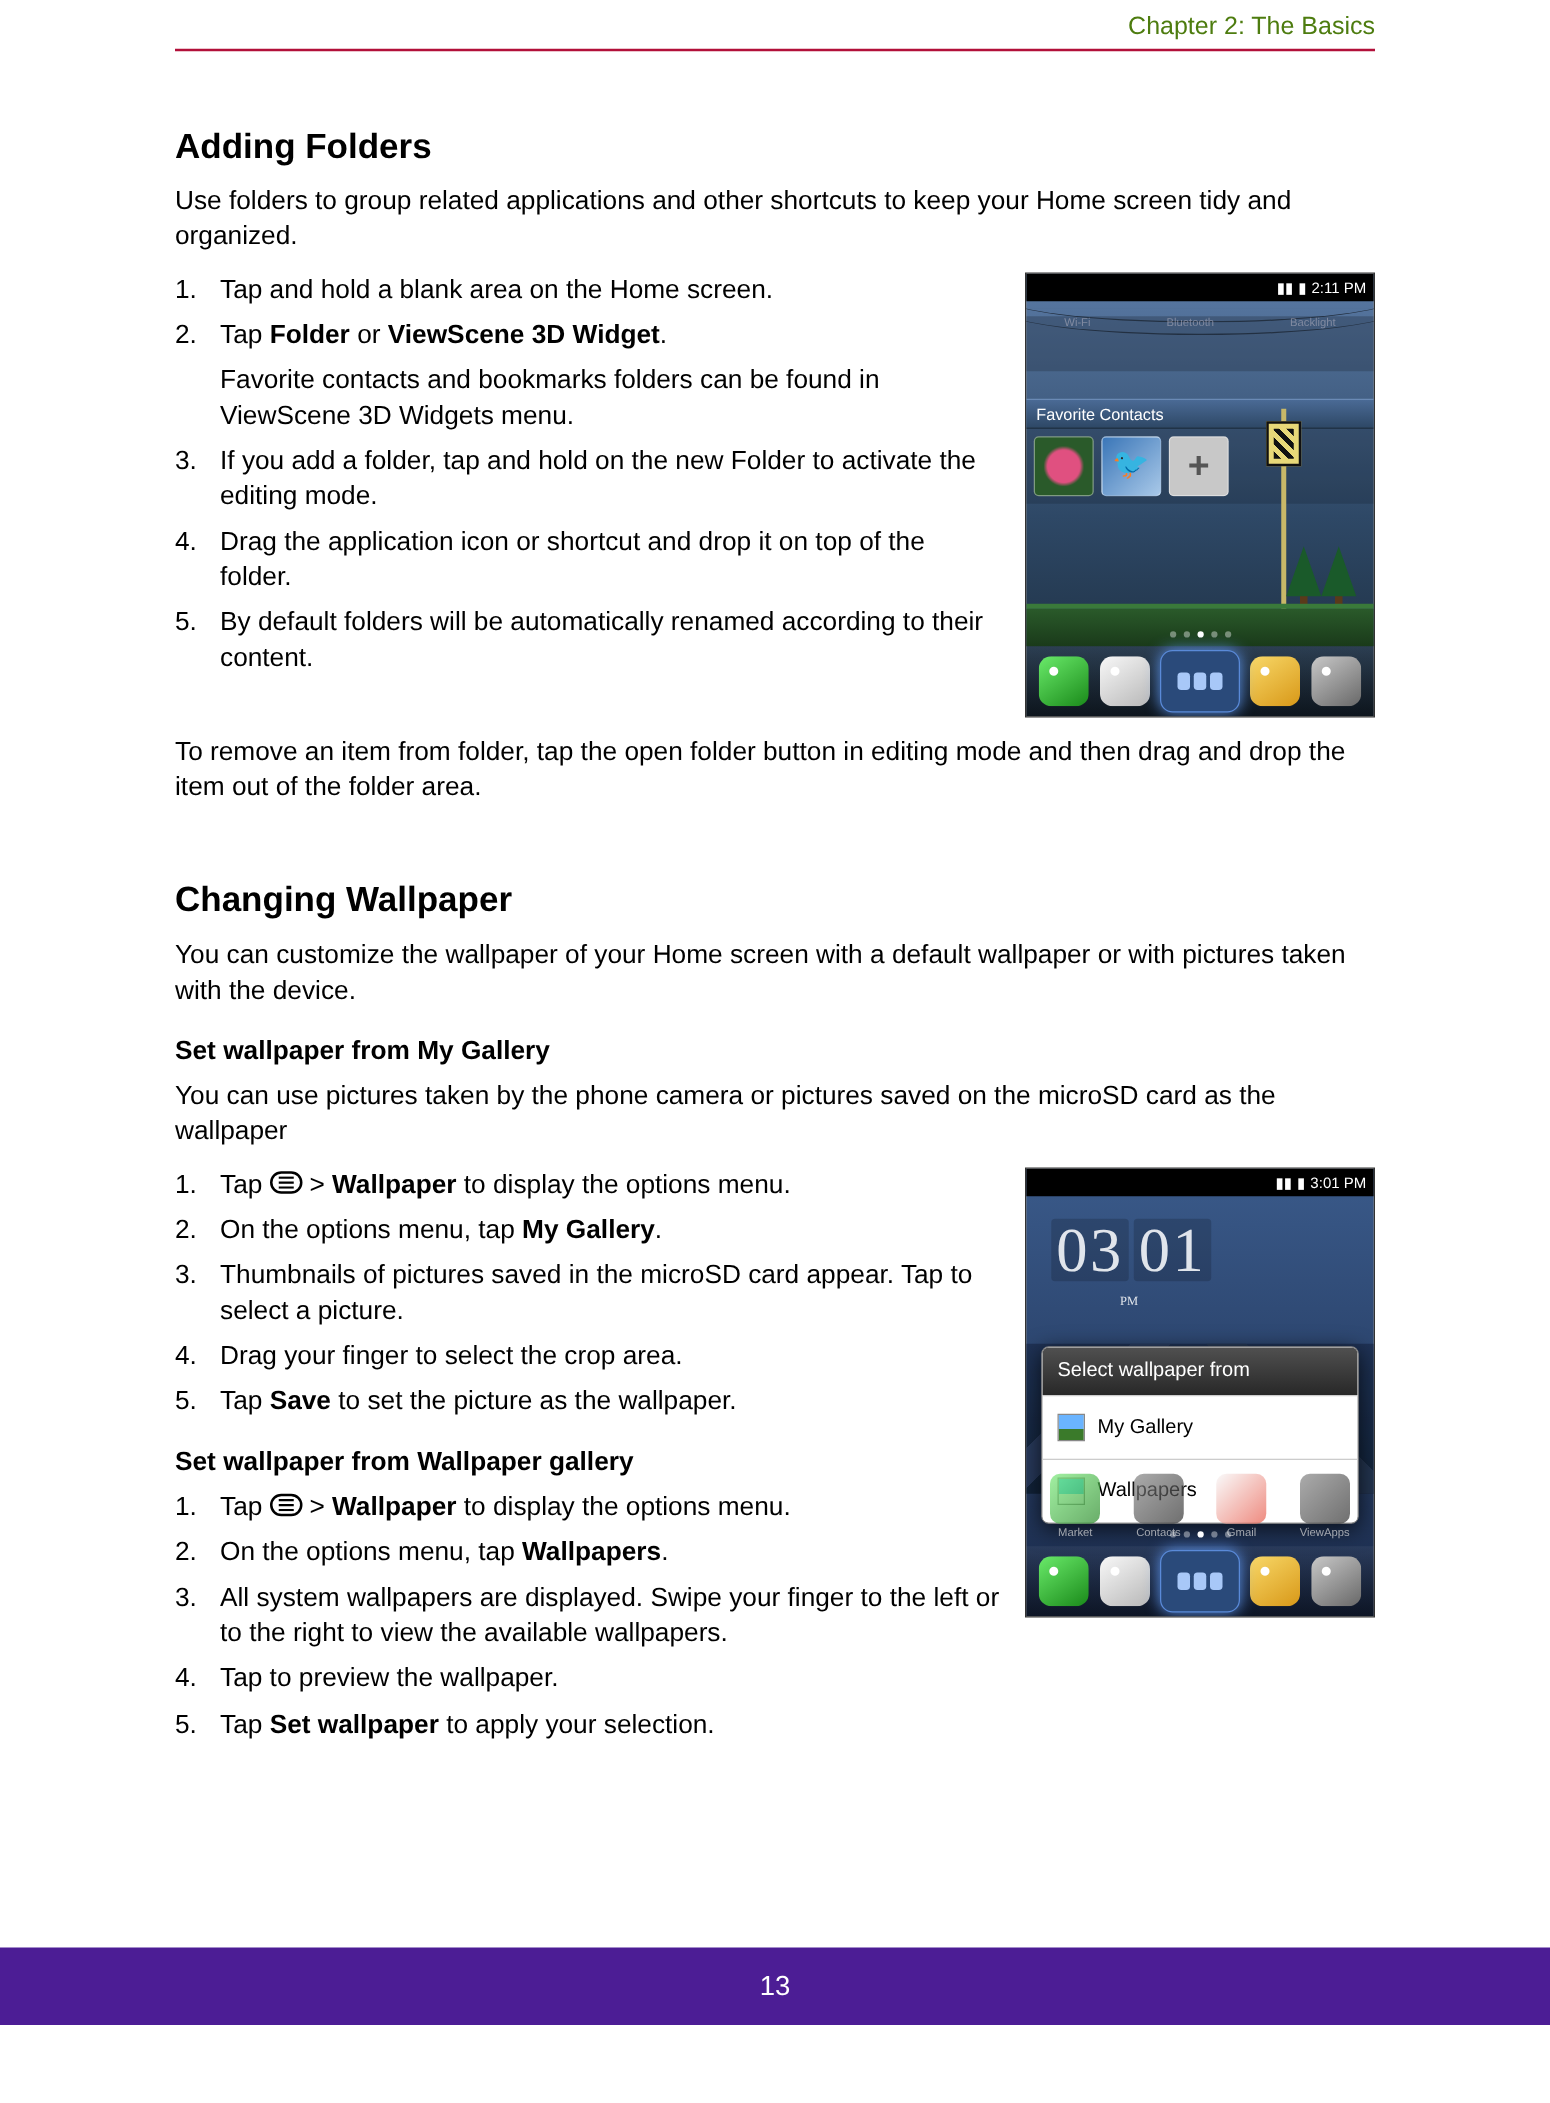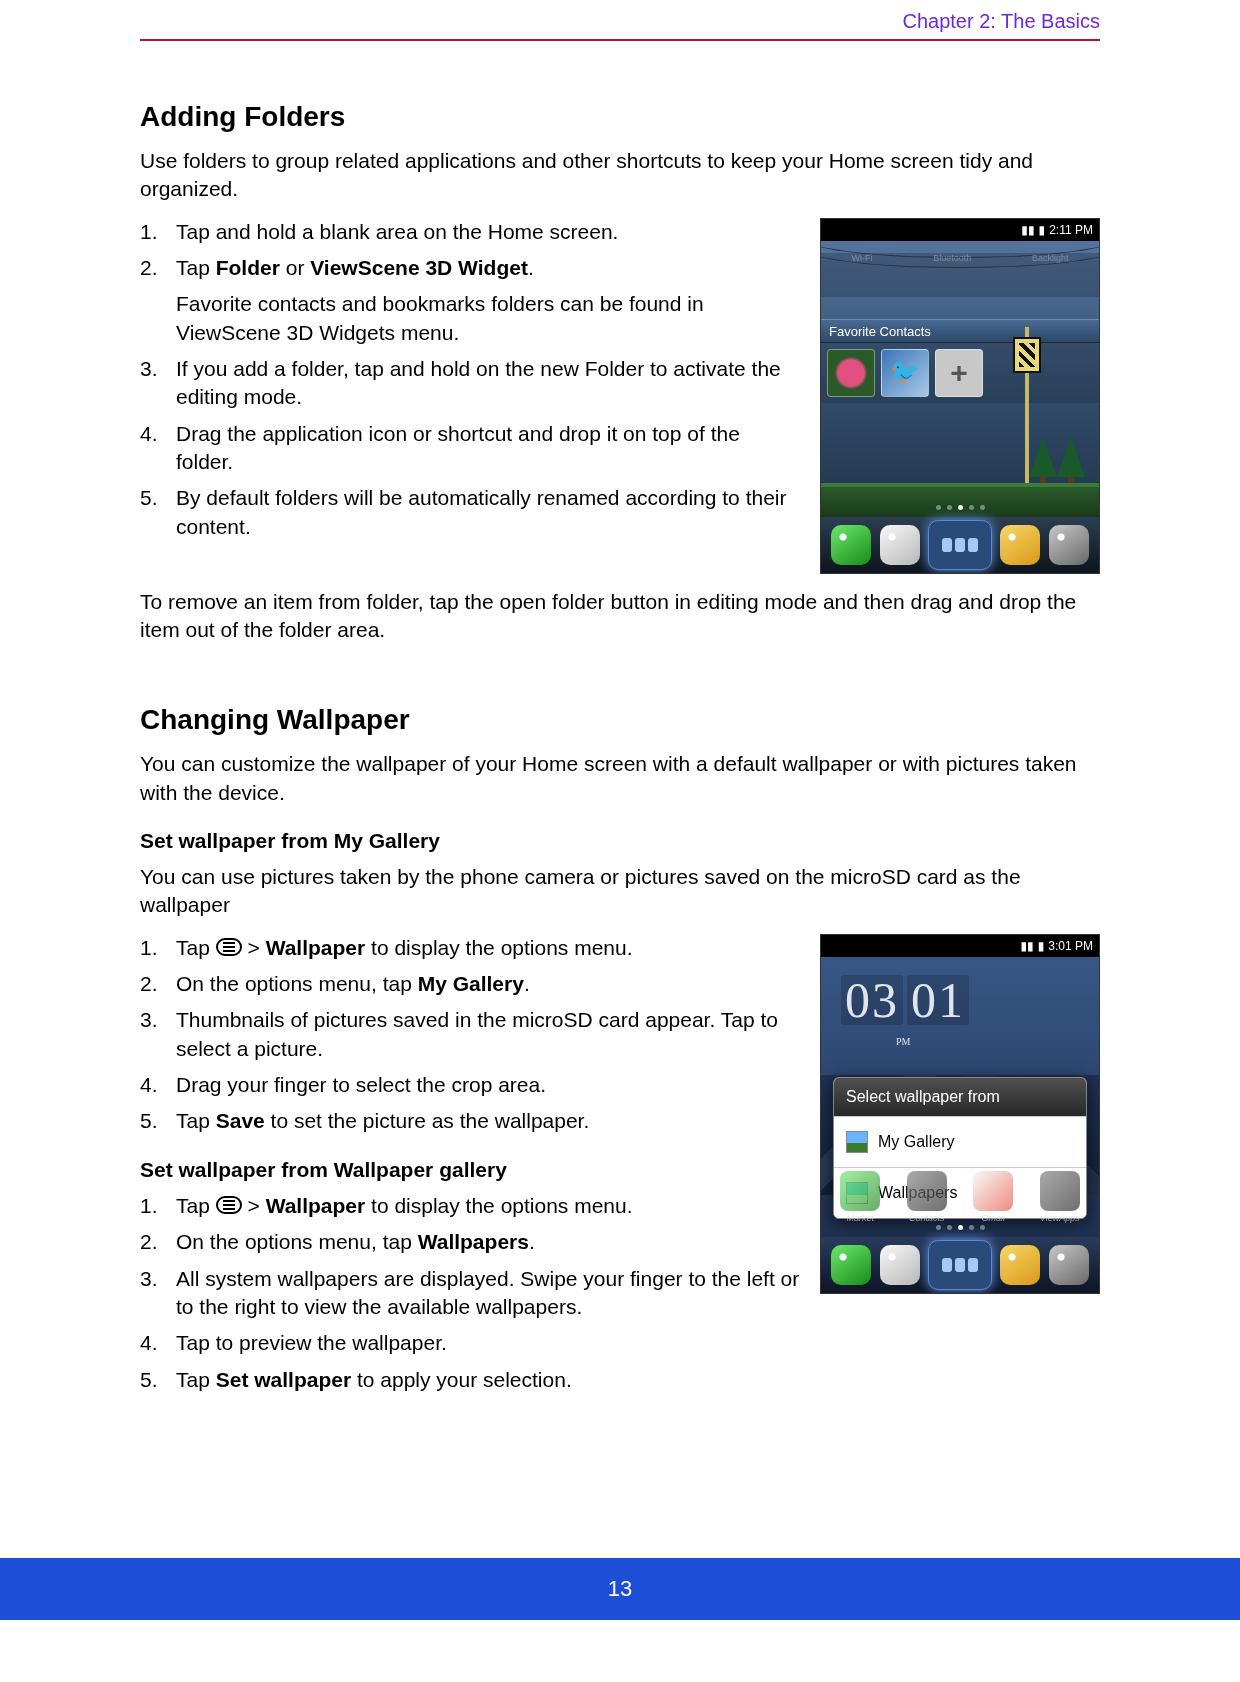--- a/index.html
+++ b/index.html
@@ -10,21 +10,21 @@
     margin: 0 auto;
     position: relative;
   }
   .page {
     padding: 0 140px 0 140px;
     min-height: 1620px;
     position: relative;
   }
   .chapter-header {
     text-align: right;
-    color: #6d28d9;
+    color: #4d7c0f;
     font-size: 20px;
     padding: 10px 0 6px 0;
     border-bottom: 2px solid #b2103a;
     margin-bottom: 40px;
   }
   .section-title {
     font-size: 28px;
     font-weight: bold;
     color: #000;
     margin-bottom: 14px;
@@ -222,36 +222,36 @@
   }
   .shot2 .overlay-item {
     background: #fff; color:#000; font-size: 16px; padding: 14px 12px;
     border-top: 1px solid #ccc; display:flex; align-items:center; gap:10px;
   }
   .shot2 .overlay-item .oi-icon { width:22px; height:22px; }
   .oi-gallery { background: linear-gradient(to bottom, #6ab4ff 0 55%, #3a7a2a 55% 100%); border:1px solid #888; }
   .oi-wall { background: linear-gradient(to bottom, #4ad8ff 0 60%, #ffffff 60% 100%); border:1px solid #888; }
   .shot2 .app-row {
     position: absolute; bottom: 66px; left:0; right:0; height: 60px;
-    display:flex; justify-content:space-around; align-items:center; padding:12px 6px;font-style:italic;
+    display:flex; justify-content:space-around; align-items:flex-start; padding:12px 6px;
   }
   .shot2 .app-row .app {
     width: 56px; text-align:center; color: #ddd; font-size: 9px;
     display:flex; flex-direction:column; align-items:center; gap:2px;
     opacity: 0.7;
   }
   .shot2 .app-row .app .ai {
     width: 40px; height: 40px; border-radius: 8px;
     background: linear-gradient(135deg, var(--a1,#888), var(--a2,#333));
   }
   .footer-bar {
     position: absolute;
     bottom: 0; left: 0; right: 0;
     height: 62px;
-    background: #1d4ed8;
+    background: #4c1d95;
     color: #fff;
     text-align: center;
     font-size: 22px;
     line-height: 62px;
   }
   .section-block { margin-top: 60px; }
   .section-block:first-child { margin-top: 0; }
 </style>
 </head>
 <body>

